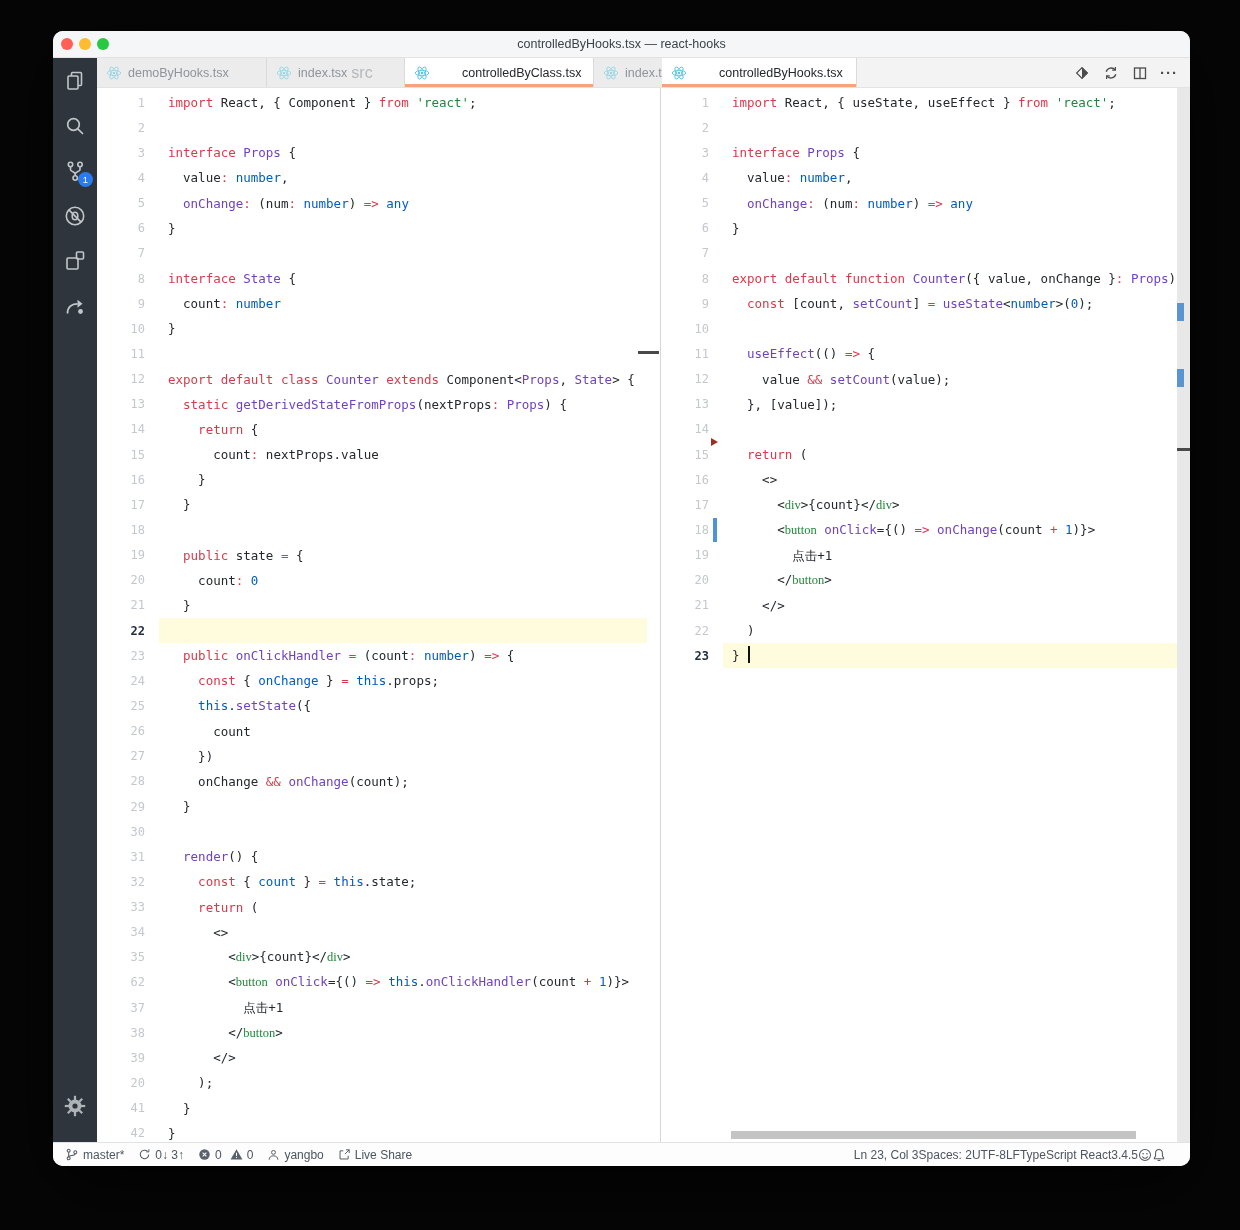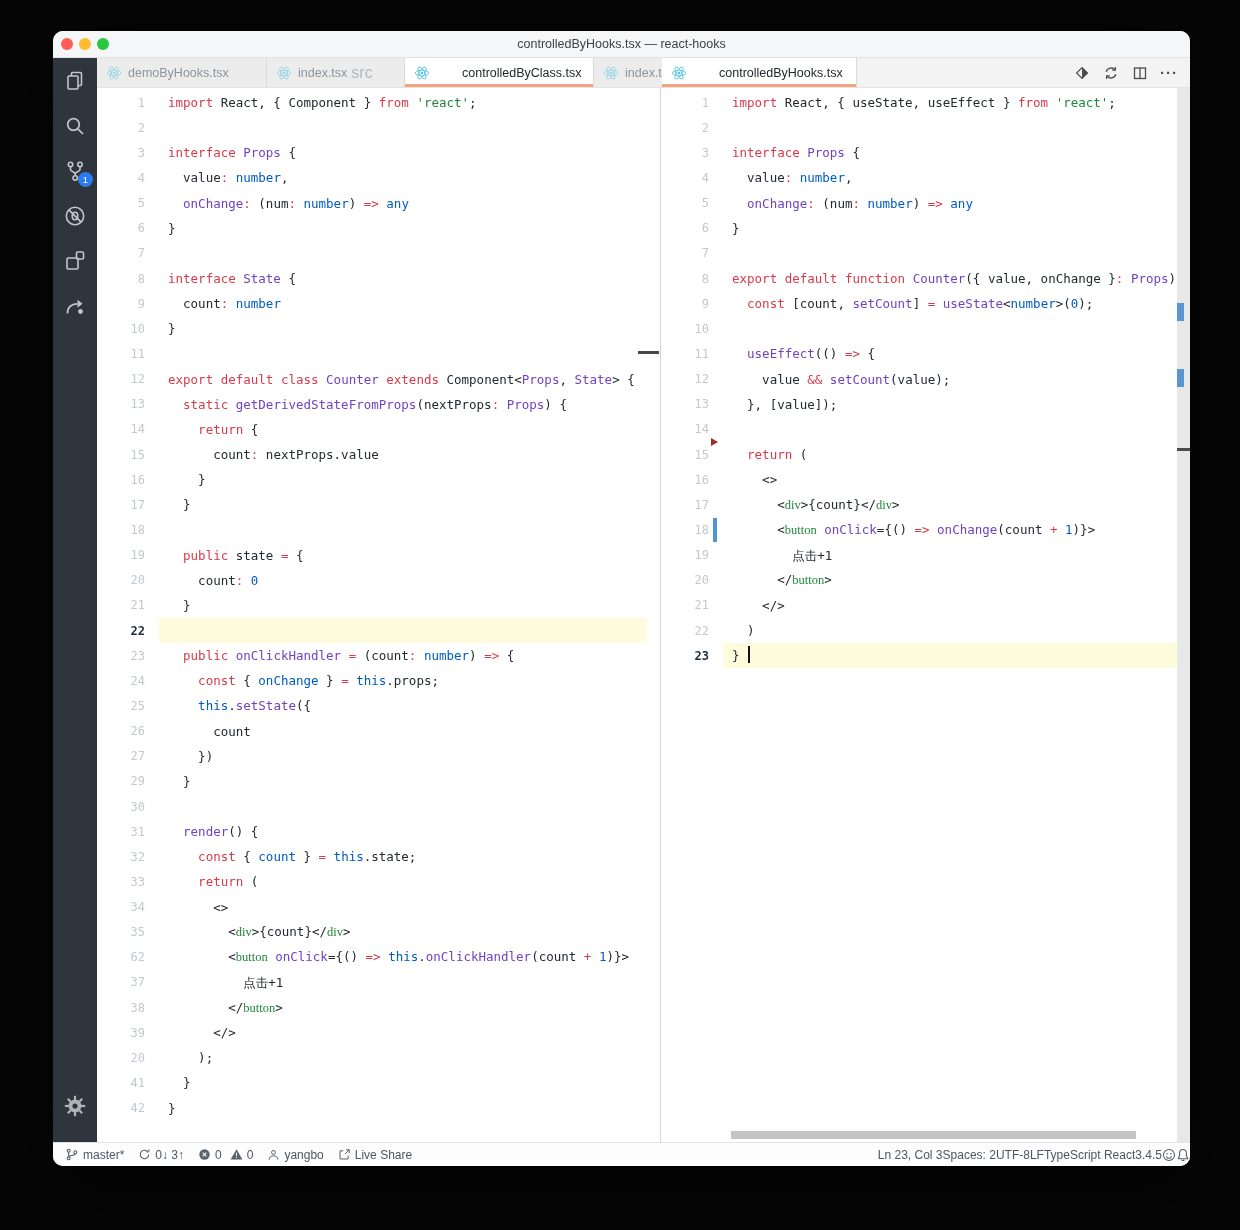--- a/index.html
+++ b/index.html
@@ -61,21 +61,21 @@
           border-left:7px solid #9e2f23;border-top:4.5px solid transparent;border-bottom:4.5px solid transparent;}
   .cursor{display:inline-block;width:1.8px;height:17px;background:#111;vertical-align:-3px;margin-left:1px;}
   
   .ruler-right{position:absolute;top:0;bottom:0;right:0;width:13px;background:#e8e8e8;z-index:3;}
   .rm-blue{position:absolute;left:0;width:7px;height:18px;background:#5b95cf;}
   .rm-dash{position:absolute;left:0;width:13px;height:2.5px;background:#4a4a4a;}
   .lruler-dash{position:absolute;right:1px;width:21px;height:3px;top:263px;background:#4a4a4a;z-index:3;}
   .hscroll{position:absolute;left:70px;width:405px;height:8px;bottom:3px;background:#c4c4c4;z-index:3;}
   
   .statusbar{height:23px;flex:none;background:#fdfdfd;border-top:1px solid #dfe2e6;display:flex;
-             align-items:center;padding:0 0 0 12px;font-size:12px;color:#4d5560;gap:14px;}
+             align-items:center;padding:0 24px 0 12px;font-size:12px;color:#4d5560;gap:14px;}
   .sb-item{display:flex;align-items:center;gap:4px;white-space:nowrap;}
   .sb-right{margin-left:auto;display:flex;align-items:center;gap:0;}
   .sb-item svg{display:block;}
 </style>
 </head>
 <body>
 
 <div class="window">
 
   <div class="titlebar">
@@ -343,20 +343,24 @@
                 <span class="ln">25</span>
                 <span class="codeTxt"><span class="tok-d">    </span><span class="tok-c">this</span><span class="tok-d">.</span><span class="tok-f">setState</span><span class="tok-d">({</span></span>
               </div>
               <div class="line">
                 <span class="ln">26</span>
                 <span class="codeTxt"><span class="tok-d">      count</span></span>
               </div>
               <div class="line">
                 <span class="ln">27</span>
                 <span class="codeTxt"><span class="tok-d">    })</span></span>
+              </div>
+              <div class="line">
+                <span class="ln">28</span>
+                <span class="codeTxt"><span class="tok-d">    onChange </span><span class="tok-k">&amp;&amp;</span><span class="tok-d"> </span><span class="tok-f">onChange</span><span class="tok-d">(count);</span></span>
               </div>
               <div class="line">
                 <span class="ln">29</span>
                 <span class="codeTxt"><span class="tok-d">  }</span></span>
               </div>
               <div class="line">
                 <span class="ln">30</span>
                 <span class="codeTxt"></span>
               </div>
               <div class="line">

